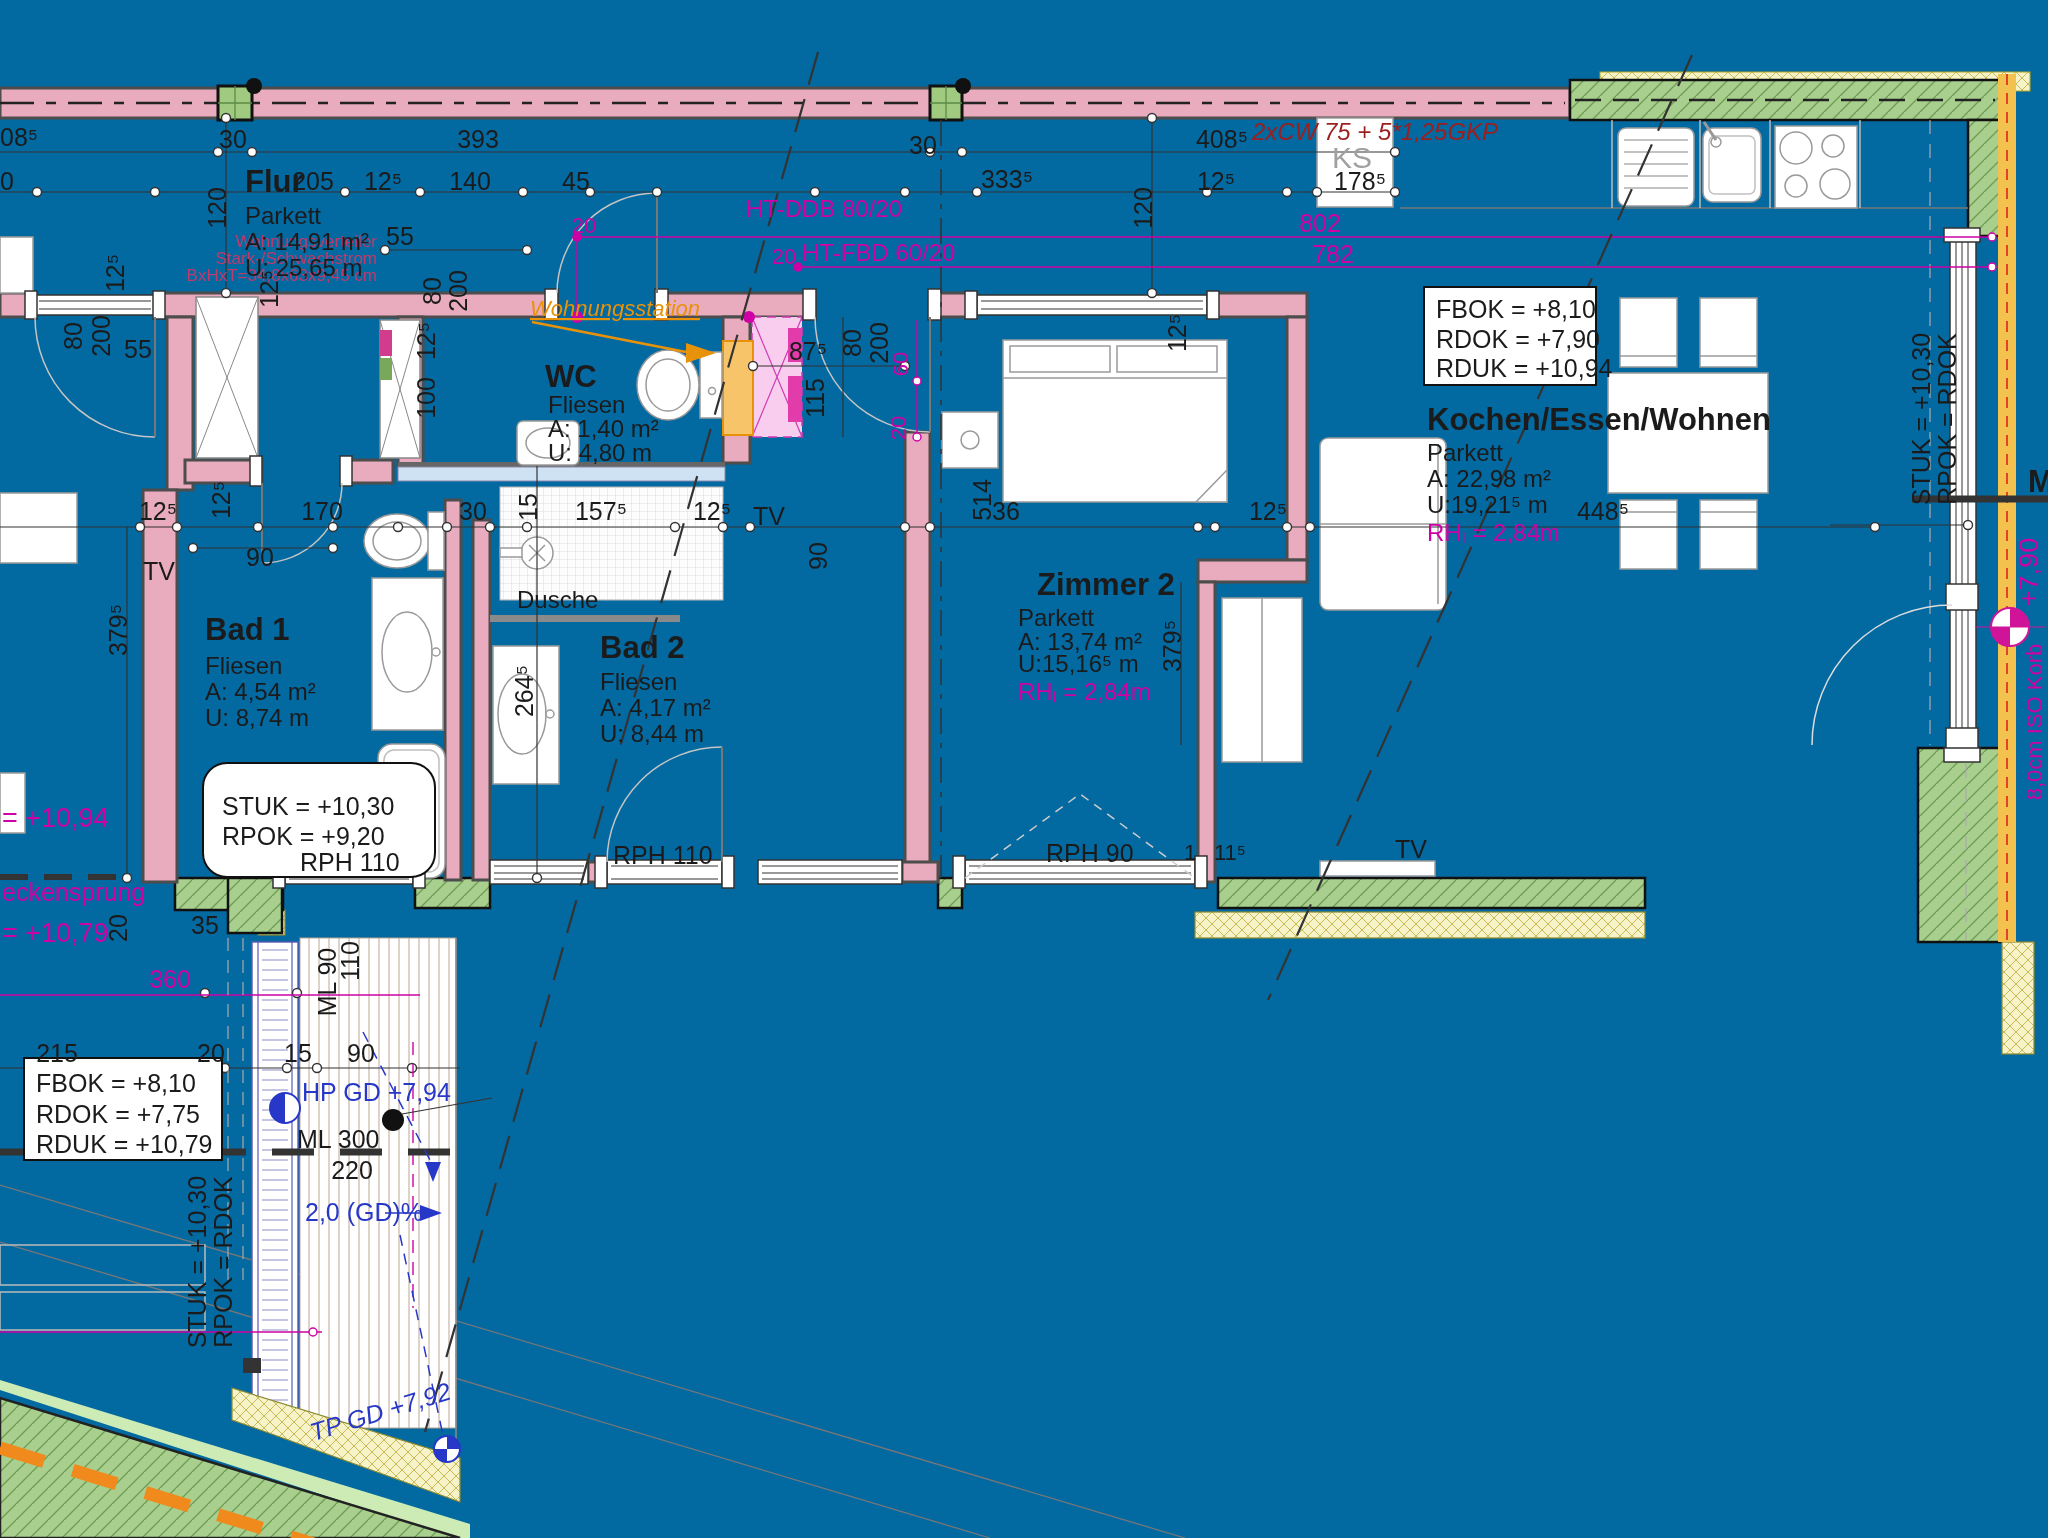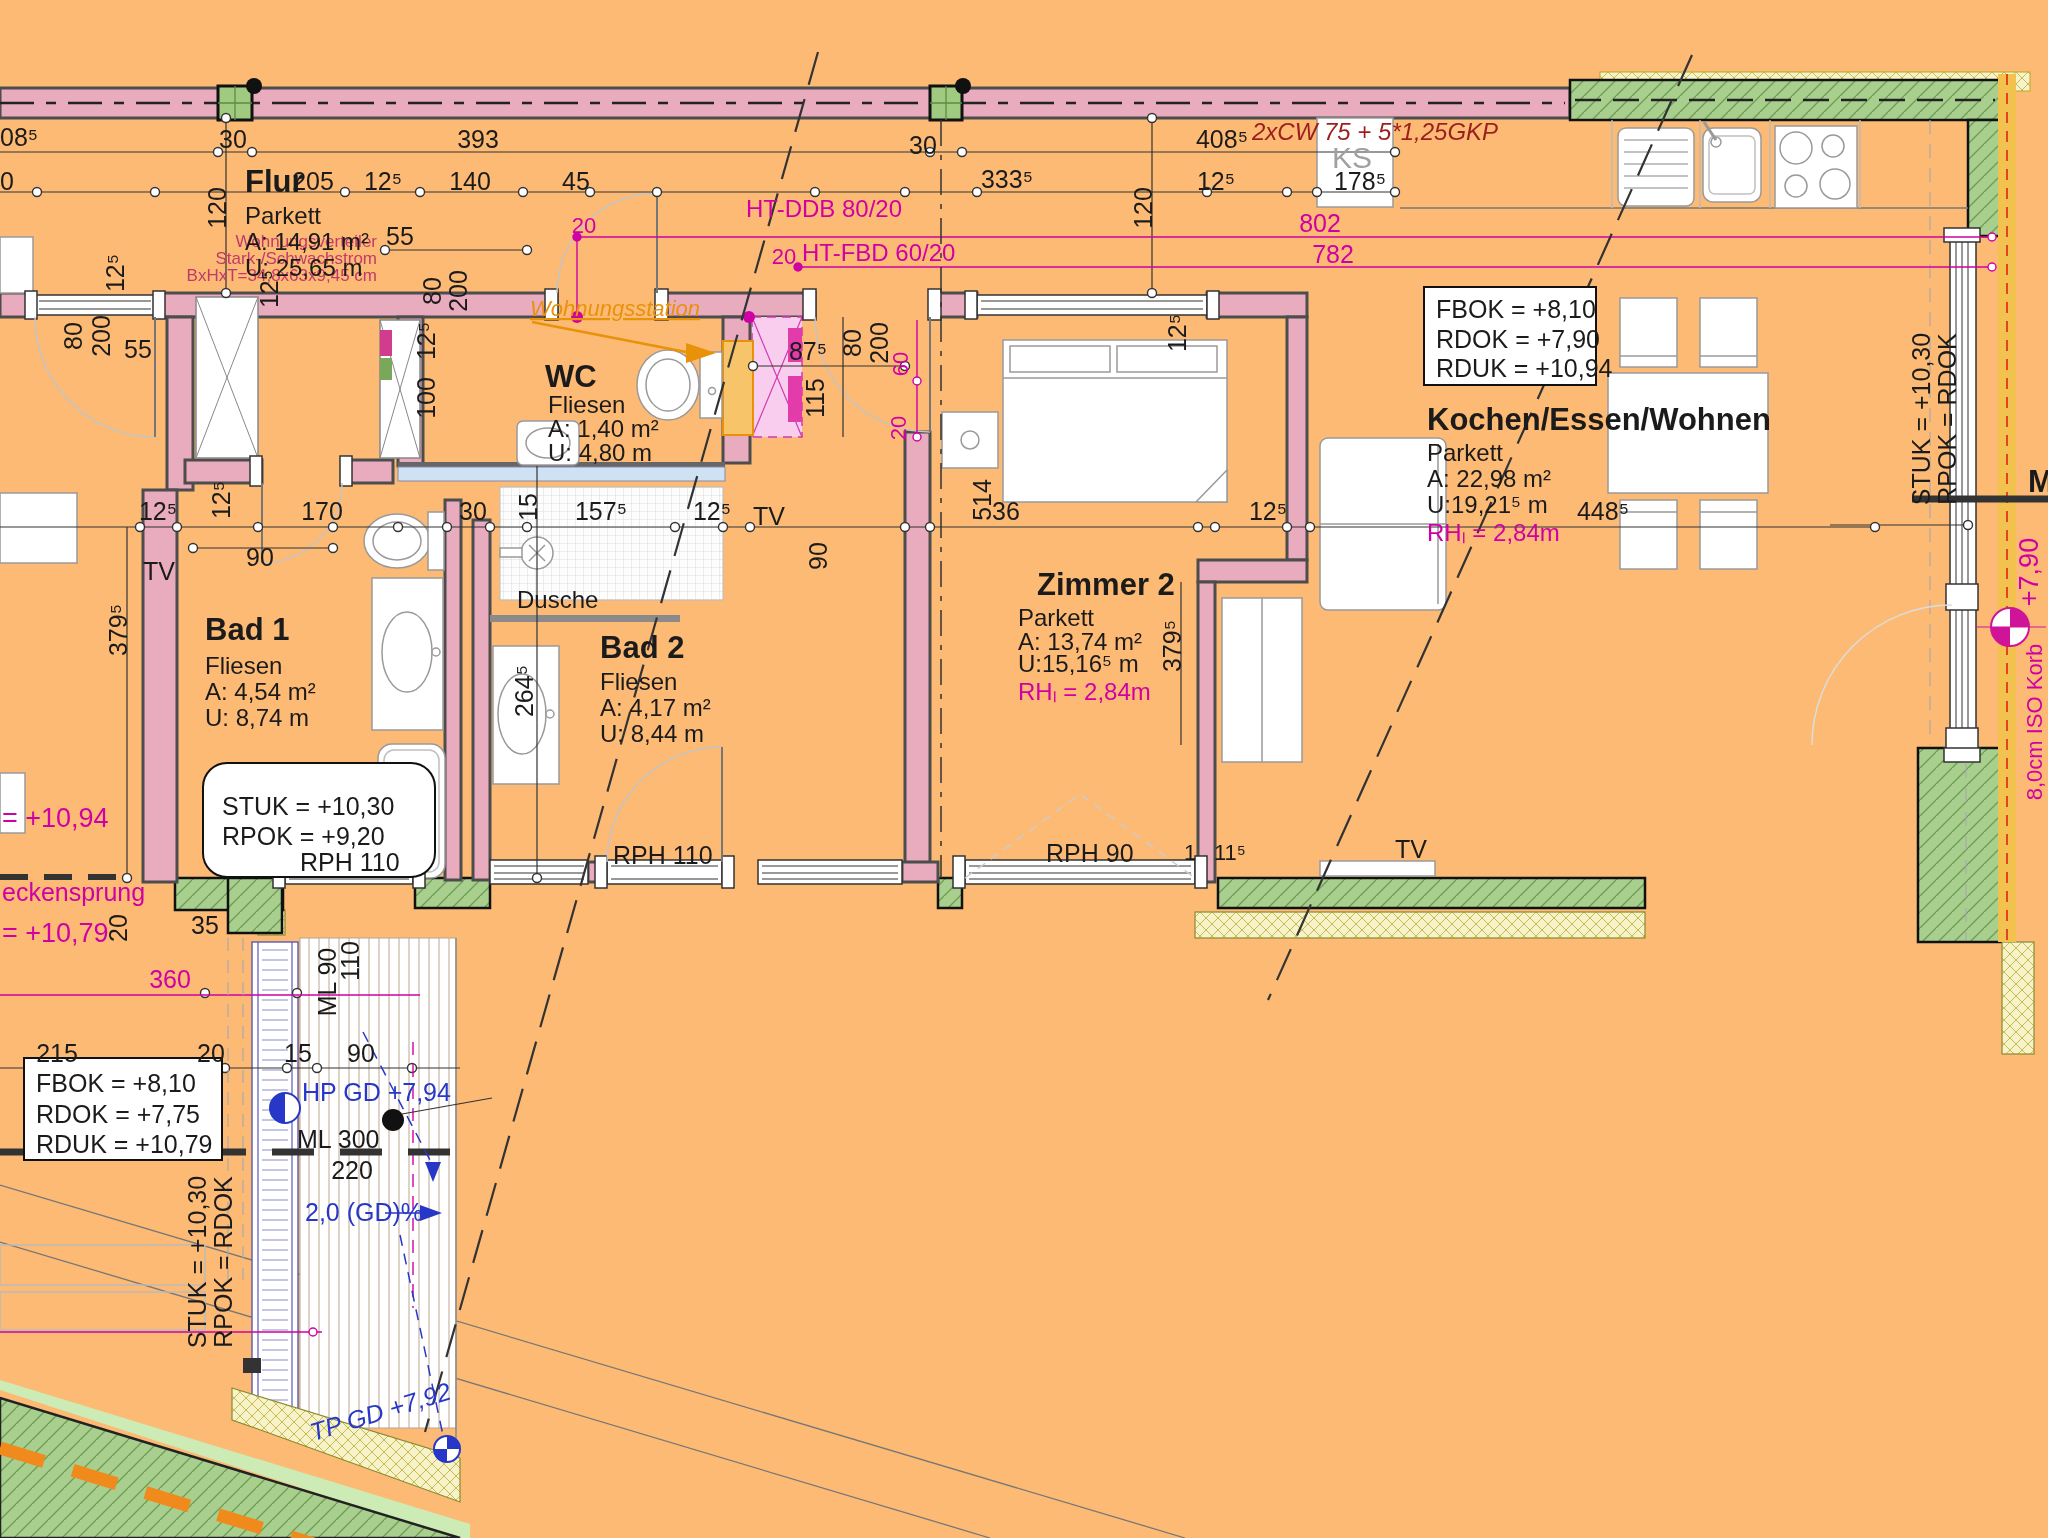--- a/index.html
+++ b/index.html
@@ -1,16 +1,16 @@
 <!DOCTYPE html>
 <html><head>
 <meta charset="utf-8">
 <style>
   html,body{margin:0;padding:0;background:#fff;}
-  .canvas{position:relative;width:2048px;height:1538px;background:#fdba74;overflow:hidden;
+  .canvas{position:relative;width:2048px;height:1538px;background:#0369a1;overflow:hidden;
           font-family:"Liberation Sans",sans-serif;}
   svg{position:absolute;left:0;top:0;}
   text{font-family:"Liberation Sans",sans-serif;fill:#1b1b1b;font-size:25px;}
   .c{text-anchor:middle}.e{text-anchor:end}
   .b{font-weight:bold;font-size:31px}
   .i{font-size:24px}
   .s{font-size:22px}
   .m{fill:#cf00a5}
   .dr{fill:#9c1f1f;font-style:italic;font-size:24px}
   .bl{fill:#2737c8}

